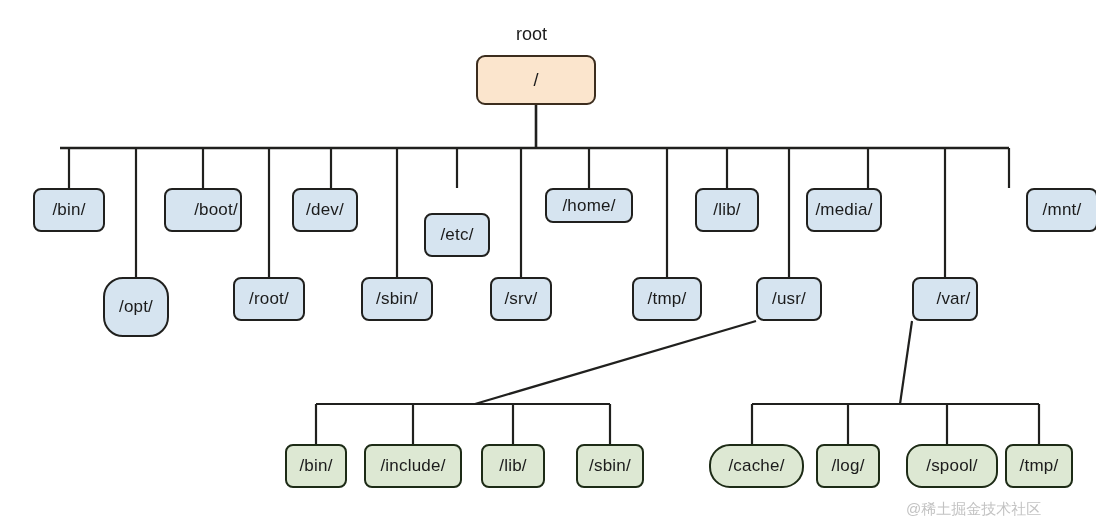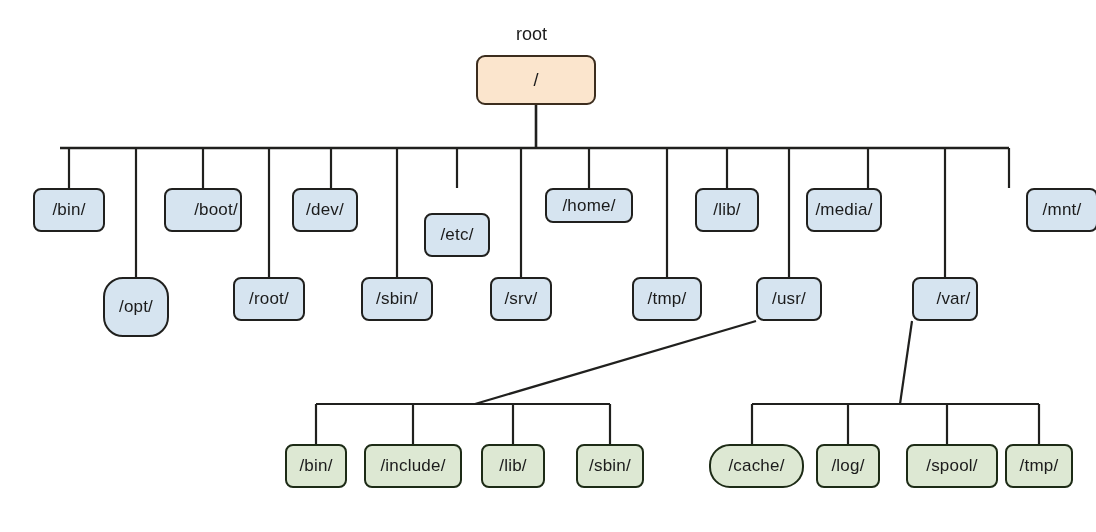--- a/index.html
+++ b/index.html
@@ -165,22 +165,23 @@
       </div>
       <div class="node green" style="left: 576px; top: 444px; width: 68px; height: 44px;">
         <span>/sbin/</span>
       </div>
       <div class="node green" style="left: 709px; top: 444px; width: 95px; height: 44px; border-radius: 21px;">
         <span>/cache/</span>
       </div>
       <div class="node green" style="left: 816px; top: 444px; width: 64px; height: 44px;">
         <span>/log/</span>
       </div>
-      <div class="node green" style="left: 906px; top: 444px; width: 92px; height: 44px;">
+      <div class="node green" style="left: 906px; top: 444px; width: 92px; height: 44px; border-radius: 16px;">
         <span>/spool/</span>
       </div>
       <div class="node green" style="left: 1005px; top: 444px; width: 68px; height: 44px;">
         <span>/tmp/</span>
       </div>
     </div>
 
+  <div class="watermark" style="left: 906px; top: 500px;">@稀土掘金技术社区</div>
 
 </div>
 
 </body></html>

